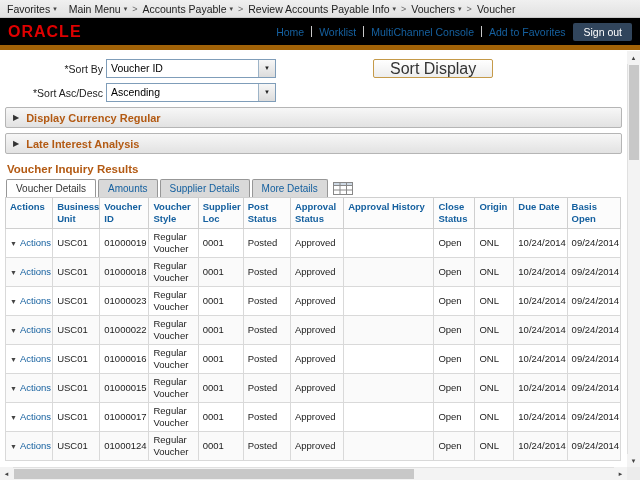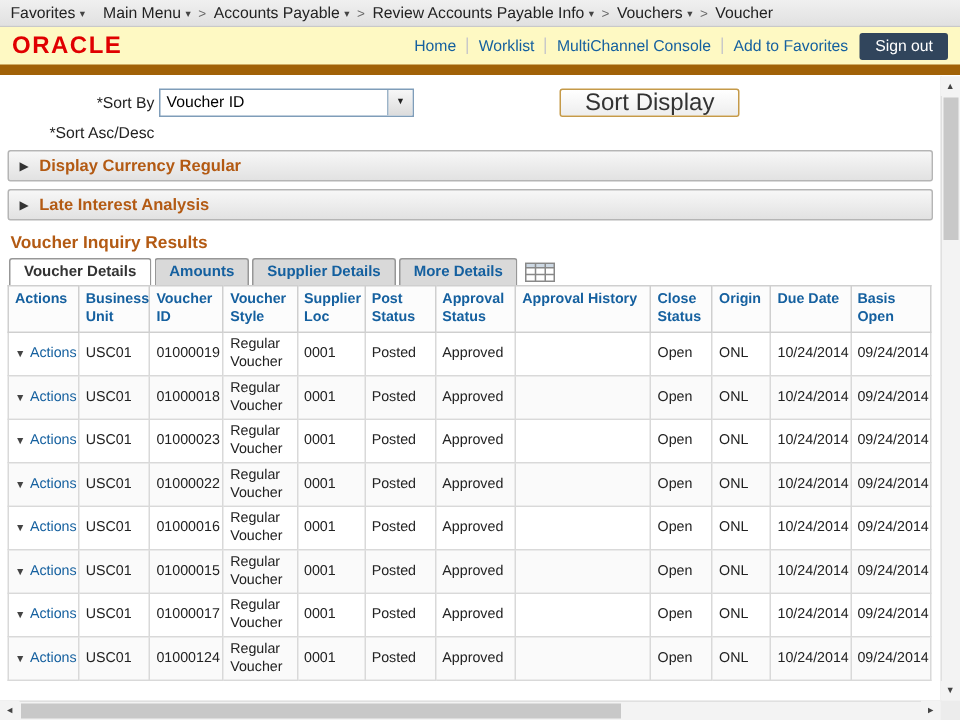--- a/index.html
+++ b/index.html
@@ -10,22 +10,22 @@
   
   .breadcrumb-bar { position:absolute; top:0; left:0; width:640px; height:18px;
     background:linear-gradient(#f0f0f0,#e1e1e1); border-bottom:1px solid #c9c9c9;
     display:flex; align-items:center; padding:0 7px; font-size:10.5px; color:#222; white-space:nowrap; }
   .bc-item { cursor:pointer; display:inline-flex; align-items:center; }
   .bc-caret { font-size:7px; color:#444; margin-left:3px; }
   .bc-sep { color:#666; margin:0 5px; font-size:9px; }
   .bc-gap { width:12px; display:inline-block; }
 
   
-  .header-bar { position:absolute; top:18px; left:0; width:640px; height:32px; background:#fef9c3;
-    border-bottom:7px solid #a16207; display:flex; align-items:center; padding:0 8px; }
+  .header-bar { position:absolute; top:18px; left:0; width:640px; height:32px; background:#000000;
+    border-bottom:5px solid #a16207; display:flex; align-items:center; padding:0 8px; }
   .oracle-logo { color:#e00000; font-size:16px; font-weight:bold; letter-spacing:1px; }
   .header-right { margin-left:auto; display:flex; align-items:center; font-size:10.5px; }
   .hlink { color:#15609f; cursor:pointer; }
   .hsep { width:1px; height:11px; background:#c9c9c9; margin:0 7px; }
   .signout-btn { background:#31455c; color:#fff; font-size:10.5px; padding:3px 10px;
     border-radius:2px; margin-left:8px; cursor:pointer; }
 
   
   .content { position:absolute; top:51px; left:0; width:627px; height:416px; background:#fff; overflow:hidden; }
   .sort-area { margin-top:8px; }
@@ -45,21 +45,21 @@
     padding:0 7px; background:linear-gradient(#f7f7f7,#e2e2e2); border:1px solid #b5b5b5;
     border-radius:2px; cursor:pointer; }
   .section-arrow { font-size:8px; color:#333; }
   .section-label { font-size:11px; font-weight:bold; color:#b35a13; }
 
   .results-title { margin:9px 0 4px 7px; font-size:11.5px; font-weight:bold; color:#b35a13; }
 
   
   .tabs-wrap { margin-left:6px; display:flex; align-items:flex-end; }
   .tabs-holder { display:flex; align-items:flex-end; }
-  .tab { padding:3px 9px; font-size:10px; font-weight:bold; border:1px solid #979797; border-bottom:none;
+  .tab { padding:3px 9px; font-size:10px; font-weight:normal; border:1px solid #979797; border-bottom:none;
     background:#d9d9d9; color:#15609f; border-radius:2px 2px 0 0; margin-right:2px; cursor:pointer; }
   .tab.active { background:#fff; color:#333; }
   .grid-icon-btn { margin-left:3px; margin-bottom:2px; cursor:pointer; display:inline-flex; }
 
   
   .voucher-table { margin:0 5px; width:616px; border-collapse:collapse; table-layout:fixed; font-size:9.5px; }
   .voucher-table th { background:#fcfcfc; color:#15609f; font-weight:bold; text-align:left;
     border:1px solid #cfcfcf; padding:3px 4px; vertical-align:top; cursor:pointer; line-height:1.25; }
   .voucher-table td { border:1px solid #d9d9d9; padding:2px 4px; color:#222; vertical-align:middle;
     height:29px; line-height:1.2; background:#fff; }
@@ -140,20 +140,24 @@
       <div class="sort-row">
         <div class="sort-label">*Sort By</div>
         <div class="ps-select">
           <span>Voucher ID</span>
           <span class="sel-arrow">▼</span>
         </div>
         <button class="sort-display-btn">Sort Display</button>
       </div>
       <div class="sort-row">
         <div class="sort-label">*Sort Asc/Desc</div>
+        <div class="ps-select">
+          <span>Ascending</span>
+          <span class="sel-arrow">▼</span>
+        </div>
       </div>
     </div>
 
     <div class="section-bar">
       <span class="section-arrow">▶</span>
       <span class="section-label">Display Currency Regular</span>
     </div>
     <div class="section-bar">
       <span class="section-arrow">▶</span>
       <span class="section-label">Late Interest Analysis</span>

